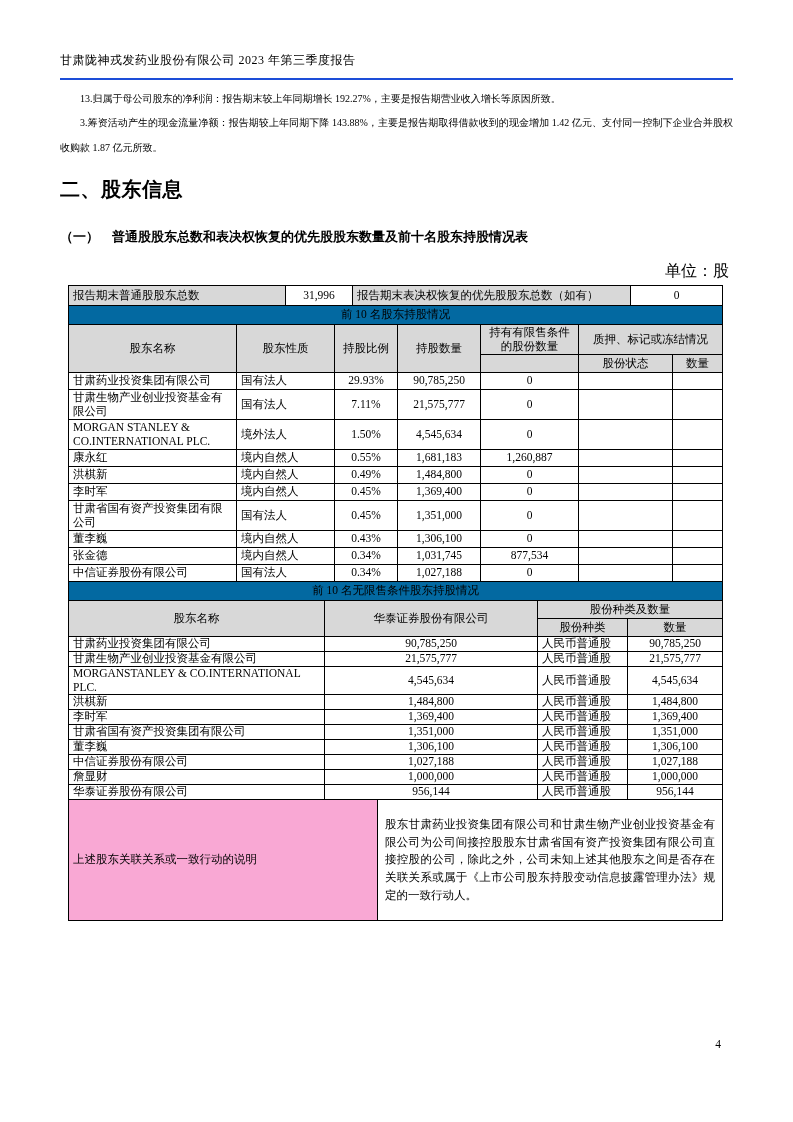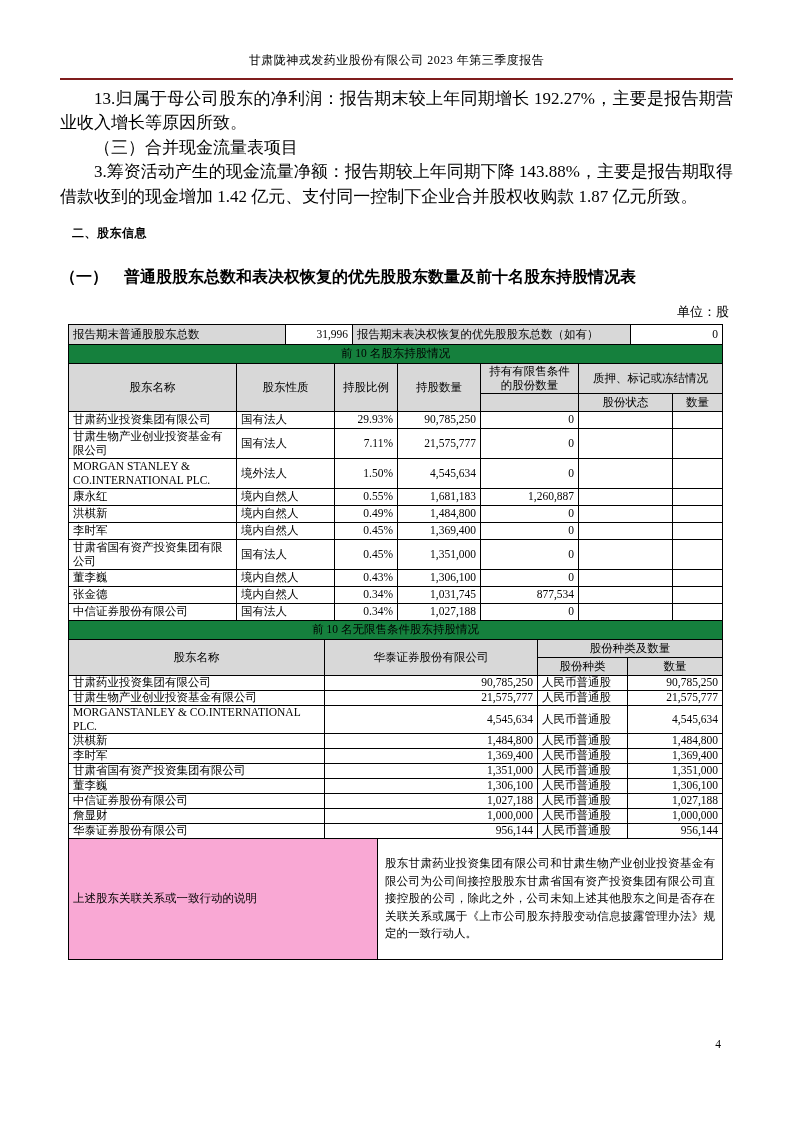--- a/index.html
+++ b/index.html
@@ -7,44 +7,44 @@
   .page {
     position: relative;
     width: 793px; height: 1122px;
     background: #ffffff;
     font-family: "Liberation Serif", "DejaVu Serif", serif;
     color: #000;
     overflow: hidden;
   }
   .doc-header {
     position: absolute; top: 52px; left: 60px; width: 673px;
-    text-align: center; font-size: 12px; letter-spacing: .5px;
-    padding-bottom: 9px; border-bottom: 2px solid #7f1d1d;
+    text-align: left; font-size: 12px; letter-spacing: .5px;
+    padding-bottom: 9px; border-bottom: 2px solid #1d4ed8;
   }
   .content { position: absolute; top: 87px; left: 60px; width: 673px; }
   .para {
-    margin: 0; font-size: 17px; line-height: 24.4px;
+    margin: 0; font-size: 10px; line-height: 24.4px;
     text-align: justify; text-indent: 2em;
   }
-  .sec-heading { margin: 16px 0 0 12px; font-size: 12px; font-weight: bold; letter-spacing: .5px; }
-  .sub-heading { margin: 25px 0 0 0; font-size: 16px; font-weight: bold; }
-  .unit-label { margin-top: 15px; margin-bottom: 3px; text-align: right; font-size: 13px; padding-right: 4px; }
+  .sec-heading { margin: 16px 0 0 0; font-size: 20px; font-weight: bold; letter-spacing: .5px; }
+  .sub-heading { margin: 25px 0 0 0; font-size: 13px; font-weight: bold; }
+  .unit-label { margin-top: 15px; margin-bottom: 3px; text-align: right; font-size: 16px; padding-right: 4px; }
 
   .tables-wrap { margin-left: 8px; width: 656px; }
   table { border-collapse: collapse; table-layout: fixed; width: 654px; font-size: 11.5px; }
   table + table { margin-top: -1px; }
   td, th {
     border: 1px solid #000; padding: 1px 4px;
     vertical-align: middle; font-weight: normal; overflow: hidden;
     line-height: 13.5px; word-break: break-word;
   }
   .gray { background: #d8d8d8; font-family: Liberation Serif, serif; }
   th { background: #d8d8d8; text-align: center; }
-  .title-row td { background: #15803d; text-align: center; height: 19px; }
-  .num { text-align: right; }
+  .title-row td { background: #0369a1; text-align: center; height: 19px; }
+  .num { text-align: center; }
   .ctr { text-align: left; }
 
   .t-summary tr { height: 20px; }
   .t1 .h-top { height: 30px; }
   .t1 .h-bot { height: 18px; }
   .t1 tbody tr { height: 17px; }
   .t2 .h-row { height: 18px; }
   .t2 tbody tr { height: 15px; }
   .t2 tbody td { padding: 0 4px; }
   .t-notes .note-label { background:#f9a8d4; text-align: left; }
@@ -58,21 +58,20 @@
 
 <div class="page">
 
   <div class="doc-header">
     <span>甘肃陇神戎发药业股份有限公司 2023 年第三季度报告</span>
   </div>
 
   <div class="content">
 
     <p class="para">13.归属于母公司股东的净利润：报告期末较上年同期增长 192.27%，主要是报告期营业收入增长等原因所致。</p>
-    <p class="para">（三）合并现金流量表项目</p>
     <p class="para">3.筹资活动产生的现金流量净额：报告期较上年同期下降 143.88%，主要是报告期取得借款收到的现金增加 1.42 亿元、支付同一控制下企业合并股权收购款 1.87 亿元所致。</p>
 
     <h2 class="sec-heading">二、股东信息</h2>
     <h3 class="sub-heading">（一）　普通股股东总数和表决权恢复的优先股股东数量及前十名股东持股情况表</h3>
     <div class="unit-label">单位：股</div>
 
     <div class="tables-wrap">
 
       <table class="t-summary">
         <colgroup>

